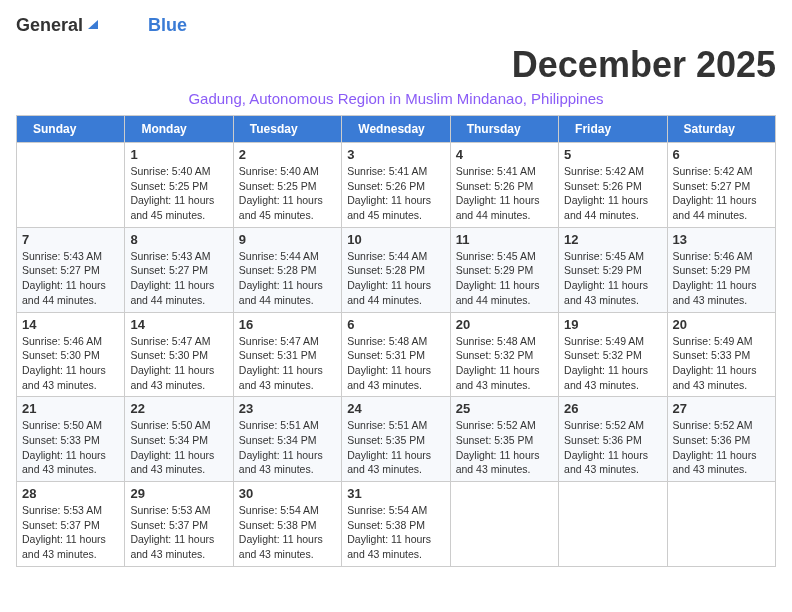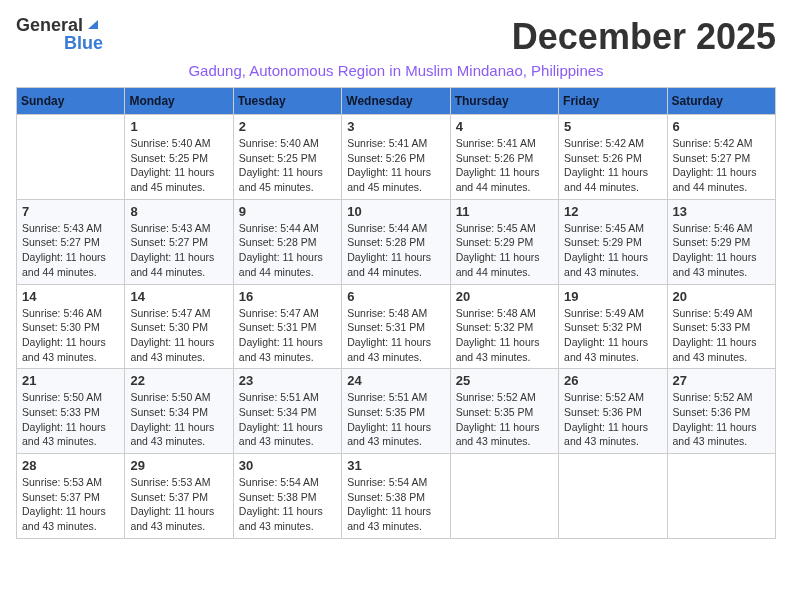--- a/index.html
+++ b/index.html
@@ -11,58 +11,59 @@
       padding: 16px;
     }
     .header {
       display: flex;
       align-items: flex-start;
       justify-content: space-between;
       margin-bottom: 4px;
     }
     .logo {
       display: flex;
-      flex-direction: column;
+      flex-direction: row;
       line-height: 1;
     }
     .logo-general {
       font-size: 18px;
       font-weight: bold;
       color: #333;
     }
     .logo-blue {
       font-size: 18px;
       font-weight: bold;
       color: #3a7bd5;
       margin-left: 48px;
     }
     .title-block {
       text-align: left;
+      margin-top: 28px;
     }
     .month-title {
       font-size: 36px;
       font-weight: bold;
       color: #333;
     }
     .subtitle {
       font-size: 15px;
       color: #8b5cf6;
       margin-top: 2px;
       text-align: center;
     }
     .calendar {
       width: 100%;
       border-collapse: collapse;
       margin-top: 8px;
       font-size: 11px;
     }
     .calendar th {
       background-color: #3a7bd5;
-      color: #0f172a;
-      padding: 6px 4px;
+      color: #ffffff;
+      padding: 6px 16px;
       text-align: left;
       font-size: 12px;
       font-weight: bold;
       border: 1px solid #ccc;
       margin-top: 20px;
     }
     .calendar td {
       vertical-align: top;
       border: 1px solid #ccc;
       padding: 4px 5px;

